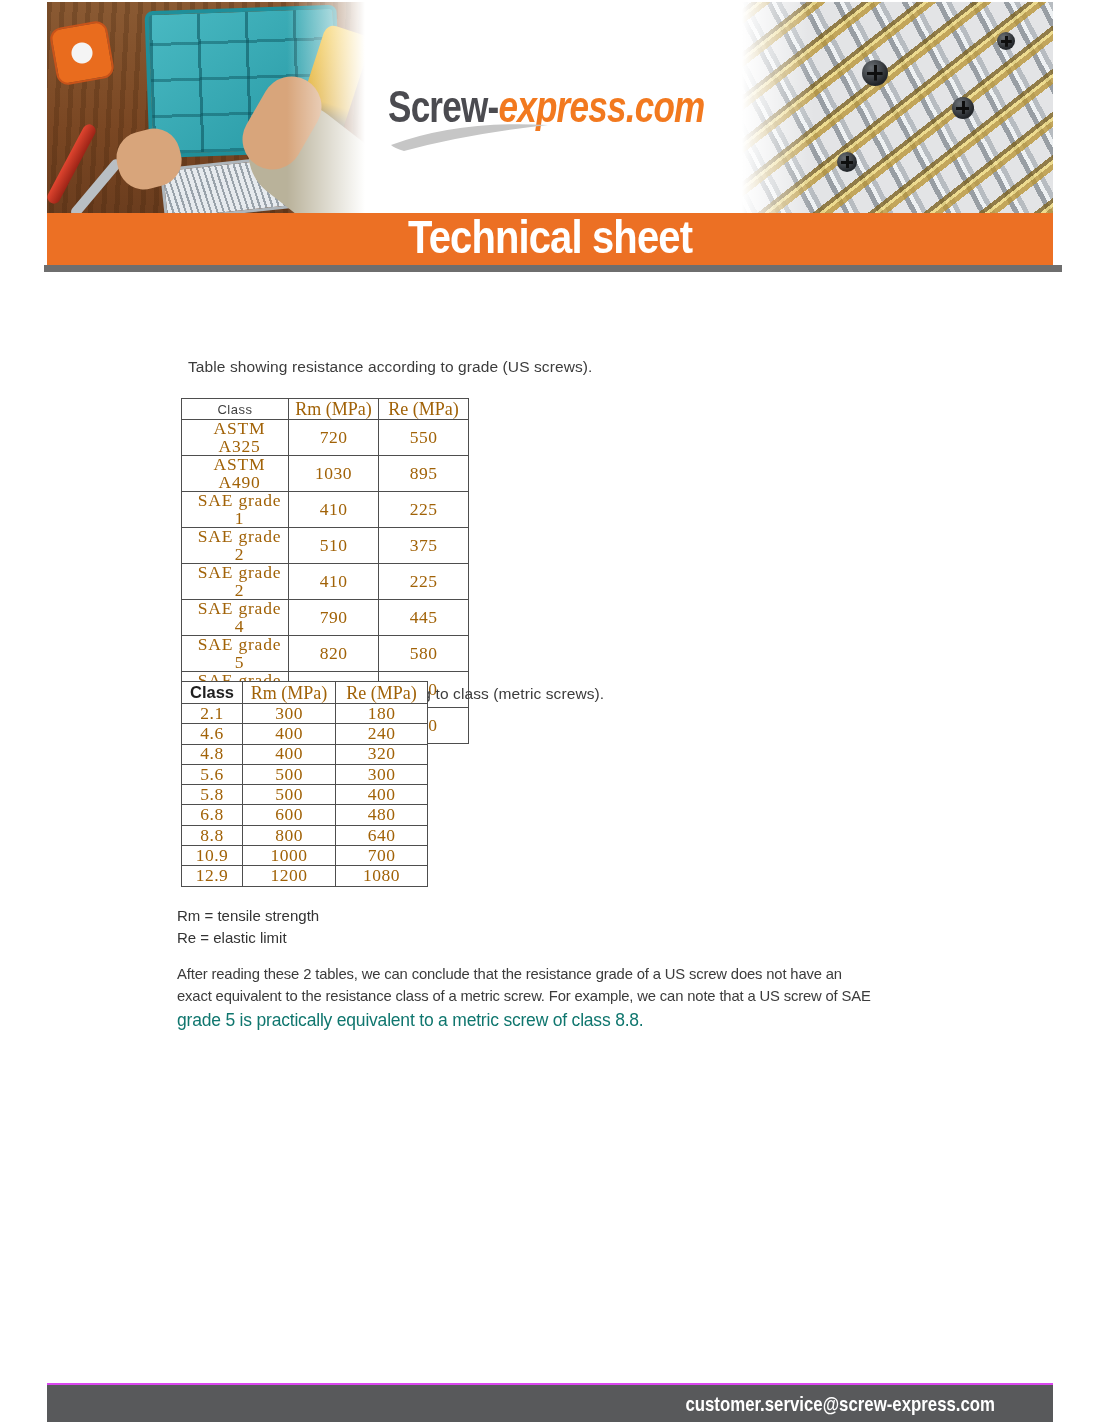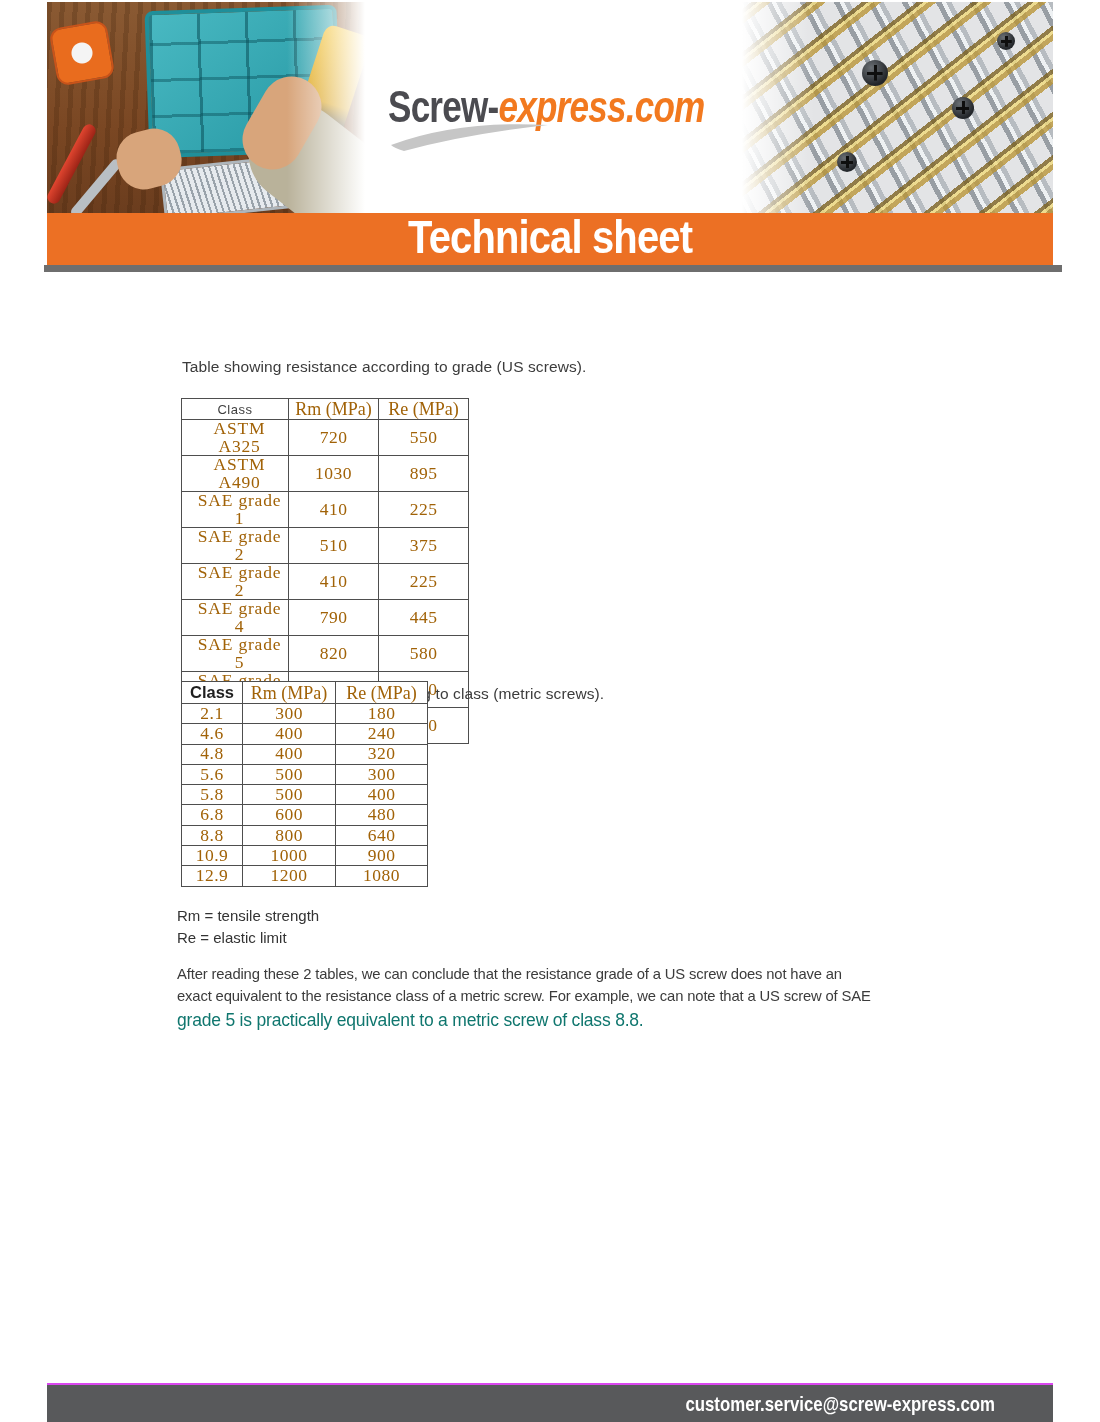--- a/index.html
+++ b/index.html
@@ -73,21 +73,21 @@
   .banner { position:absolute; left:47px; top:213px; width:1006px; height:52px;
     background:#ec7024; display:flex; justify-content:center; }
   .banner-text { color:#ffffff; font-weight:bold; font-size:47px; line-height:1;
     letter-spacing:-1px; transform:scaleX(.85); padding-bottom:3px; }
   .banner-shadow { position:absolute; left:44px; top:265px; width:1018px; height:7px;
     background:#6e6e6e; }
 
   
   .caption { position:absolute; font-size:15.5px; color:#3c3c3c;
     letter-spacing:.1px; white-space:nowrap; }
-  #caption-us { left:182px; top:358px; }
+  #caption-us { left:188px; top:358px; }
   #caption-metric { left:183px; top:643px;margin-top:42px; }
 
   
   table { position:absolute; border-collapse:collapse; table-layout:fixed; background:#ffffff; }
   th, td { border:1px solid #4e4e4e; text-align:center; vertical-align:middle;
     padding:0; line-height:1; font-family:Liberation Serif, serif;
     color:#a16207; font-weight:400; overflow:hidden; }
   #us-table { left:181px; top:398px; }
   #us-table th { height:21px; }
   #us-table td { height:20.3px; font-size:17.5px; letter-spacing:.5px; }
@@ -264,21 +264,21 @@
           <td>480</td>
         </tr>
       <tr>
           <td>8.8</td>
           <td>800</td>
           <td>640</td>
         </tr>
       <tr>
           <td>10.9</td>
           <td>1000</td>
-          <td>900</td>
+          <td>700</td>
         </tr>
       <tr>
           <td>12.9</td>
           <td>1200</td>
           <td>1080</td>
         </tr>
     </tbody>
   </table>
 
   <div class="legend">

